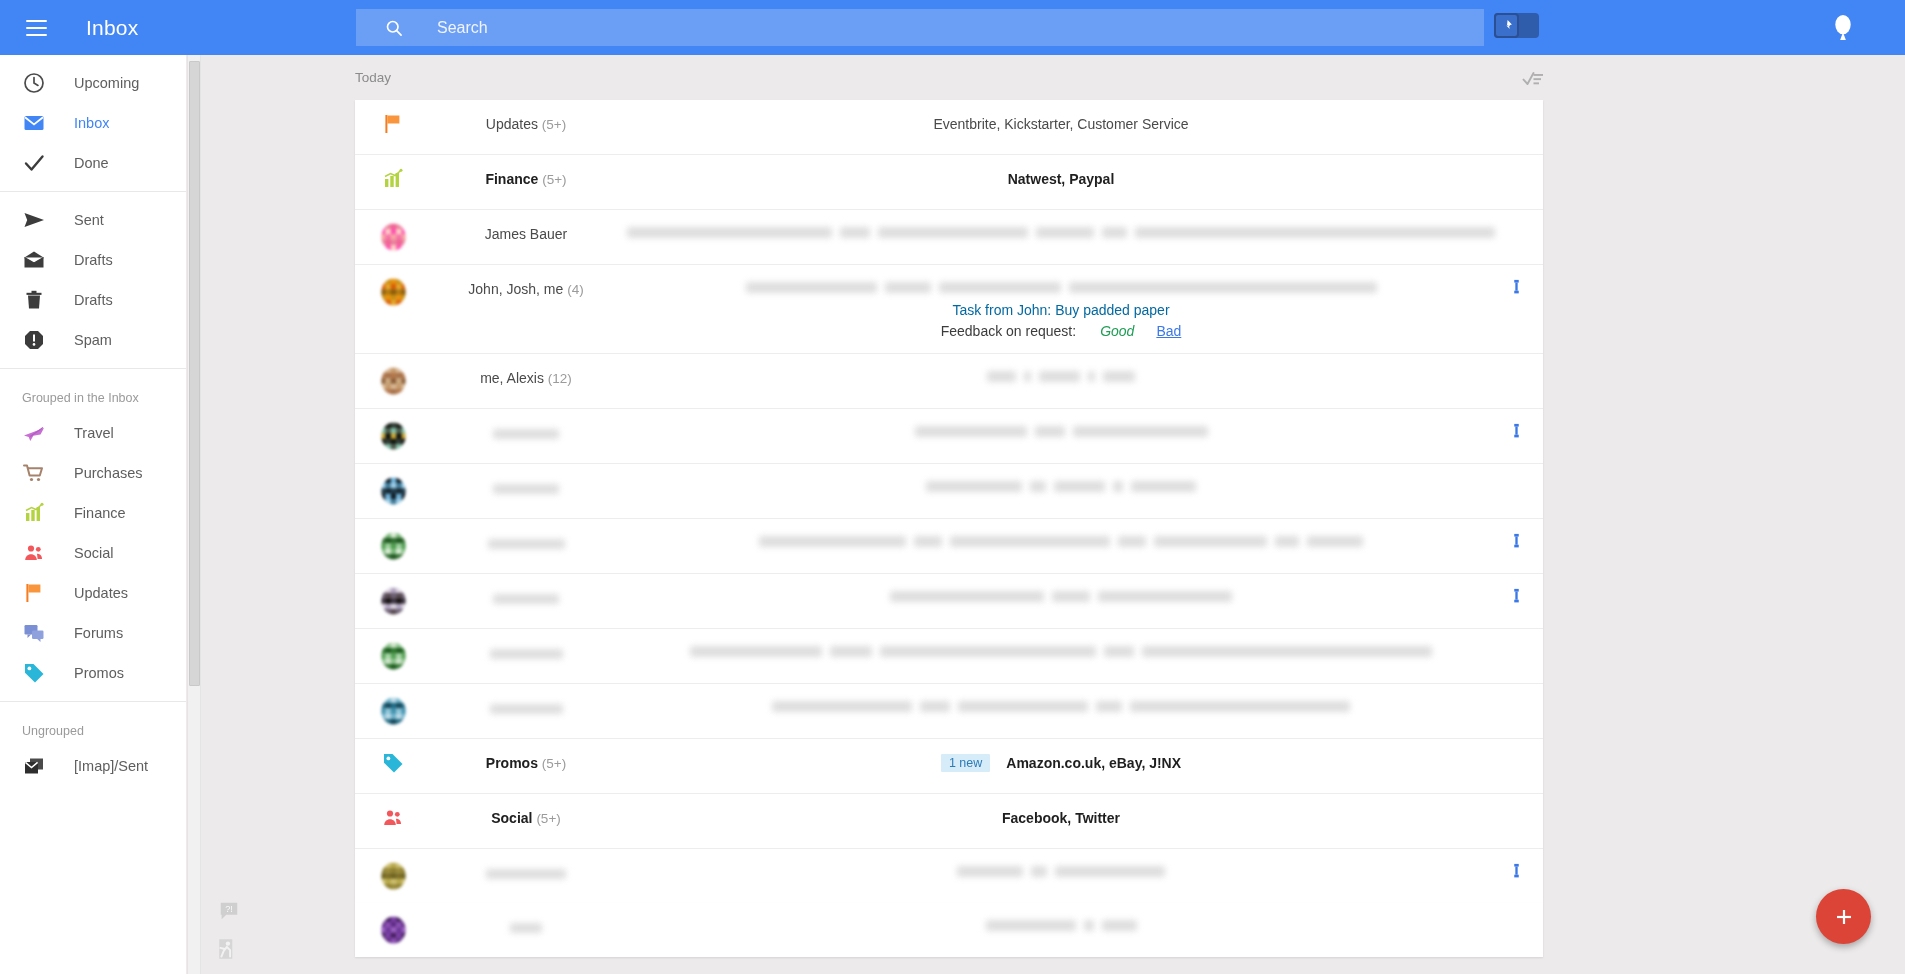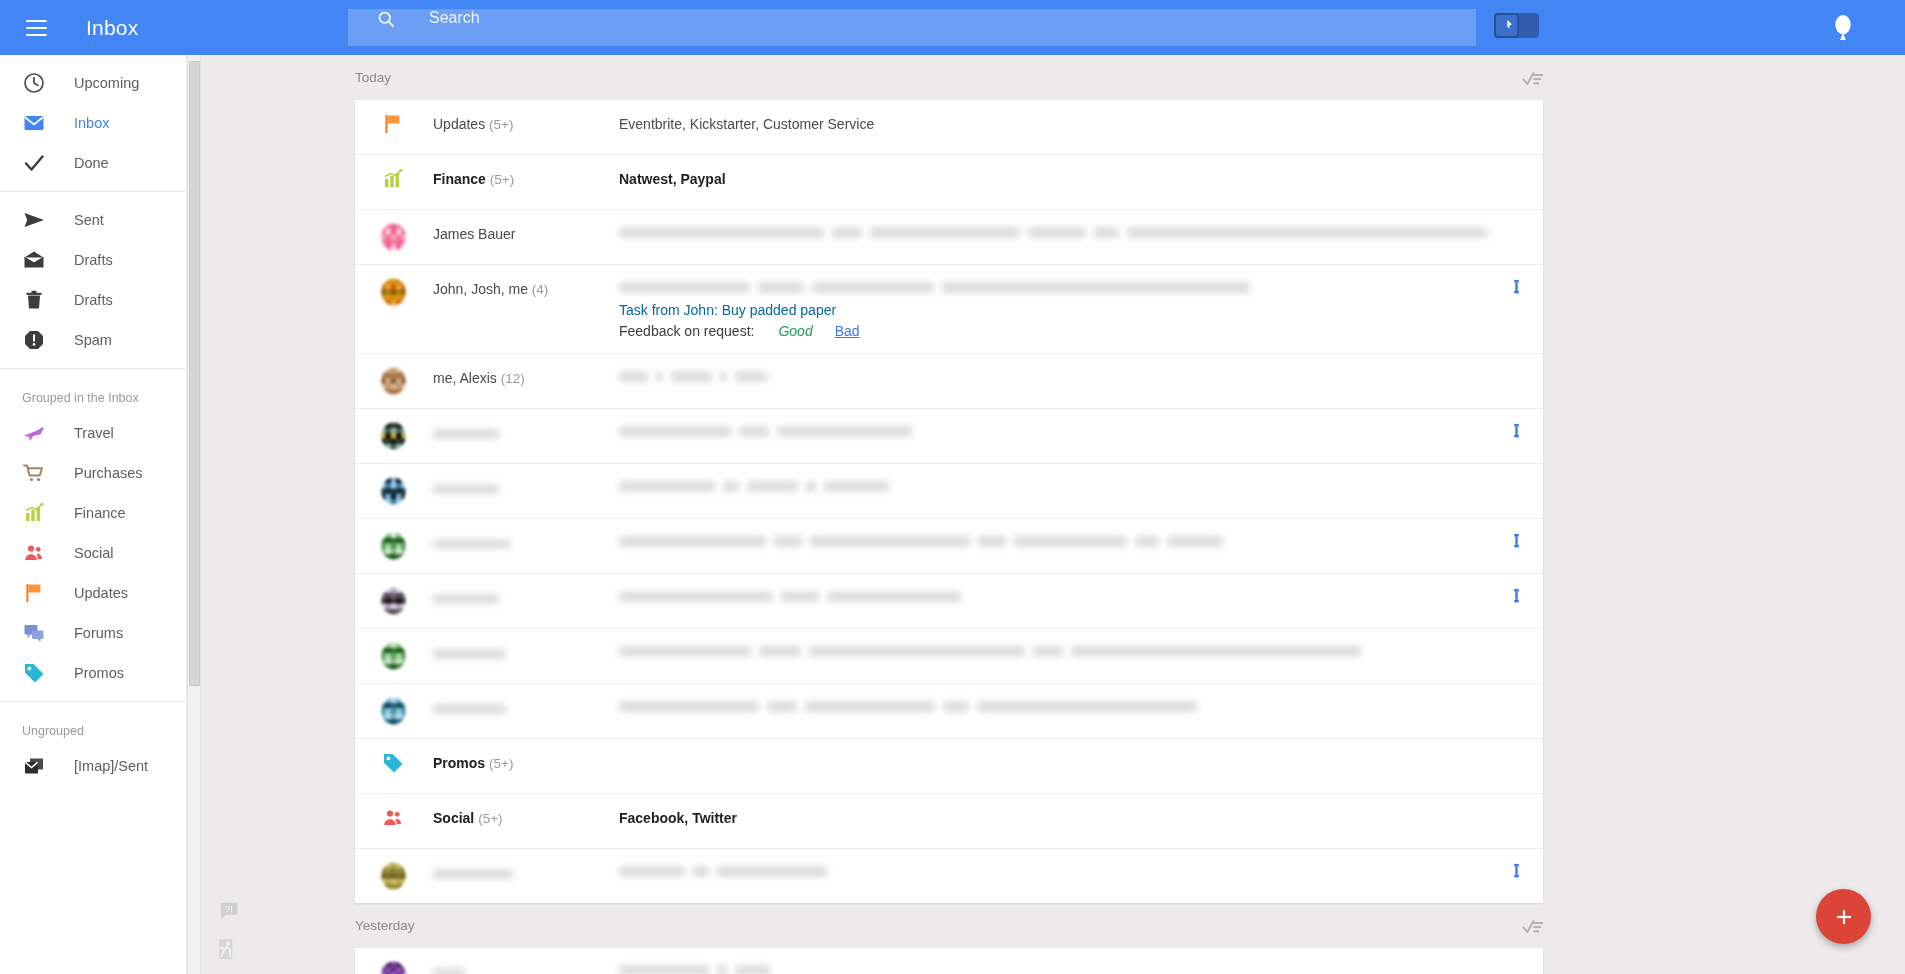--- a/index.html
+++ b/index.html
@@ -26,24 +26,24 @@
     margin-left: 8px;
   }
   .hamburger span {
     display: block; width: 21px; height: 2px; background: #fff; border-radius: 1px;
   }
   .app-title {
     color: #fff; font-size: 21px; letter-spacing: .2px;
     margin-left: 22px; white-space: nowrap;
   }
   .searchwrap {
-    position: absolute; left: 348px; top: 9px;
+    position: absolute; left: 356px; top: 9px;
     width: 1128px; height: 37px;
     background: rgba(255,255,255,.22);
-    display: flex; 
+    display: flex; align-items: center;
     cursor: text;
   }
   .search-icon { width: 20px; height: 20px; margin-left: 28px; flex: none; }
   .search-placeholder {
     color: #f1f4fb; font-size: 16px; margin-left: 33px; user-select: none;
   }
   .pin-toggle {
     position: absolute; left: 1494px; top: 13px;
     width: 45px; height: 25px;
     border-radius: 4px;
@@ -119,20 +119,21 @@
   }
   .day-label { font-size: 13.5px; color: #8b8b8b; }
   .sweep-icon {
     position: absolute; right: 362px; top: 12px;
     width: 22px; height: 20px; cursor: pointer;
   }
   .card {
     margin: 0 362px 0 153px;
     background: #fff;
     box-shadow: 0 1px 2px rgba(0,0,0,.10);
+    text-align: center;
   }
   .row {
     display: flex; align-items: flex-start;
     min-height: 49px;
     border-bottom: 1px solid #ededed;
     position: relative;
     cursor: pointer;
     padding: 12px 0;
   }
   .row:last-child { border-bottom: none; }
@@ -821,20 +822,21 @@
 
       </div>
         <div class="row">
         <div class="row-avatar">
             <svg width="24" height="24" viewBox="0 0 24 24">
               <path d="M3 3h8.5L21.5 13l-8.5 8.5L3 11.8z" fill="#29b6d8"></path>
               <circle cx="7.4" cy="7.4" r="1.9" fill="#fff"></circle>
             </svg>
           </div>
         <div class="row-sender bold"><span>Promos</span> <span class="row-count">(5+)</span></div>
+        <div class="row-body"><span class="badge-new">1 new</span><span class="row-subject bold">Amazon.co.uk, eBay, J!NX</span></div>
 
       </div>
         <div class="row">
         <div class="row-avatar">
             <svg width="24" height="24" viewBox="0 0 24 24">
               <circle cx="9" cy="7.5" r="3.1" fill="#f2575c"></circle>
               <circle cx="16.3" cy="8.3" r="2.4" fill="#f2575c"></circle>
               <path d="M3.2 19c0-3.6 2.6-5.8 5.8-5.8s5.8 2.2 5.8 5.8z" fill="#f2575c"></path>
               <path d="M15 12.8c2.8 0 5 1.8 5 5.2h-4.4z" fill="#f2575c"></path>
             </svg>
@@ -882,29 +884,20 @@
           </div>
         <div class="row-sender"><span class="blur blur-name" style="width:80px"></span></div>
         <div class="row-body"><span class="blur blur-line" style="width:66px"></span><span style="display:inline-block;width:8px"></span><span class="blur blur-line" style="width:16px"></span><span style="display:inline-block;width:8px"></span><span class="blur blur-line" style="width:110px"></span></div>
         <svg class="pin-mark" viewBox="0 0 14 20">
     <rect x="4.5" y="1" width="5" height="3" fill="#3b78e7"></rect>
     <rect x="5.7" y="4" width="2.6" height="9" fill="#3b78e7"></rect>
     <rect x="4.5" y="13" width="5" height="3" fill="#3b78e7"></rect>
   </svg>
       </div>
       </div>
-      <div class="day-header">
-      <span class="day-label">Yesterday</span>
-      <span class="sweep-icon"><svg width="24" height="24" viewBox="0 0 24 24">
-            <path d="M2.5 12.6 L6.5 17 L12.5 6" stroke="#b0b0b0" stroke-width="1.9" fill="none" stroke-linecap="round" stroke-linejoin="round"></path>
-            <rect x="12.5" y="7" width="9.5" height="1.9" fill="#b0b0b0"></rect>
-            <rect x="12.5" y="11.2" width="7.5" height="1.9" fill="#b0b0b0"></rect>
-            <rect x="12.5" y="15.4" width="5.5" height="1.9" fill="#b0b0b0"></rect>
-          </svg></span>
-    </div>
       <div class="card">
         <div class="row">
         <div class="row-avatar">
             <svg class="avatar-pix" viewBox="0 0 30 30">
     <defs>
                 <clipPath id="cp_avatar-violet">
                   <ellipse cx="15" cy="15" rx="13.5" ry="15"></ellipse>
                 </clipPath>
               </defs>
     <g clip-path="url(#cp_avatar-violet)">

